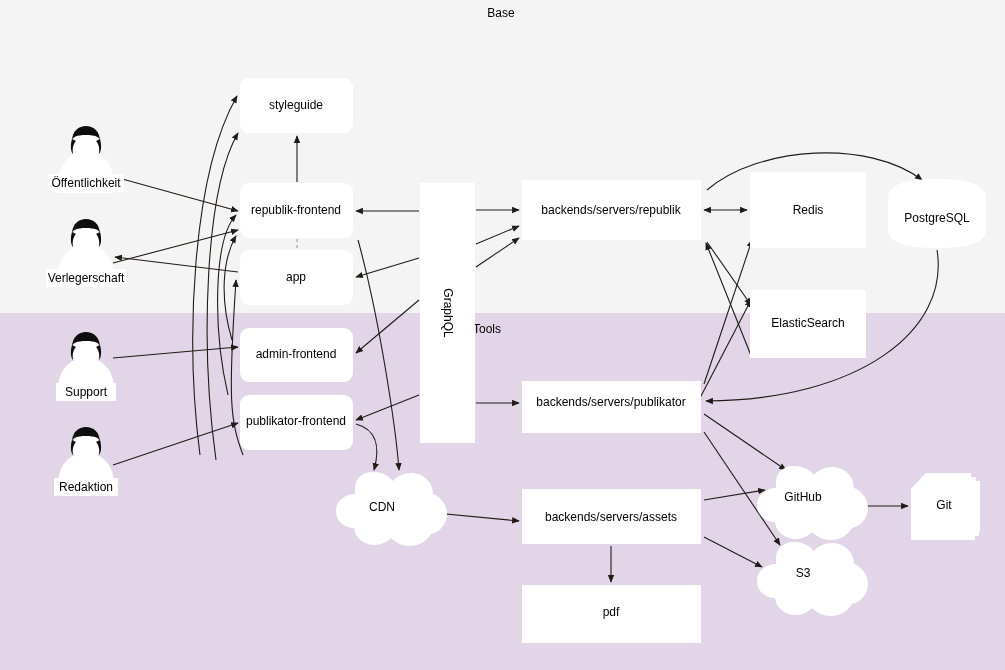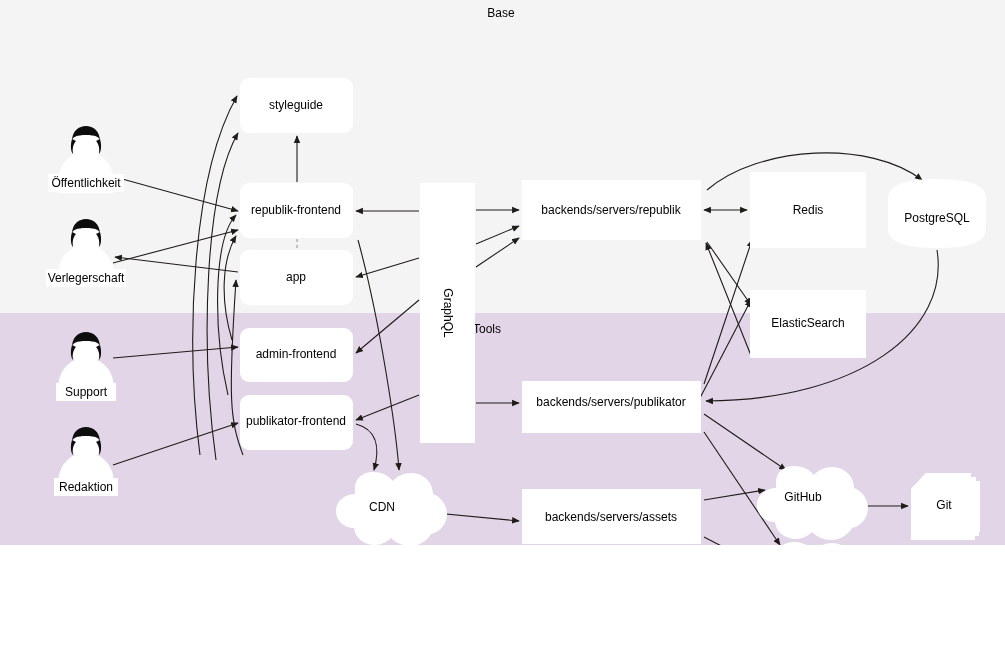--- a/index.html
+++ b/index.html
@@ -3,21 +3,21 @@
 <meta charset="utf-8">
 <style>
   html, body {
     margin: 0;
     padding: 0;
     background: #ffffff;
   }
   #canvas {
     position: relative;
     width: 1005px;
-    height: 545px;
+    height: 670px;
     overflow: hidden;
     font-family: "Liberation Sans", sans-serif;
   }
   #diagram {
     position: absolute;
     top: 0; left: 0;
     width: 1005px;
     height: 670px;
   }
   .band-label {

